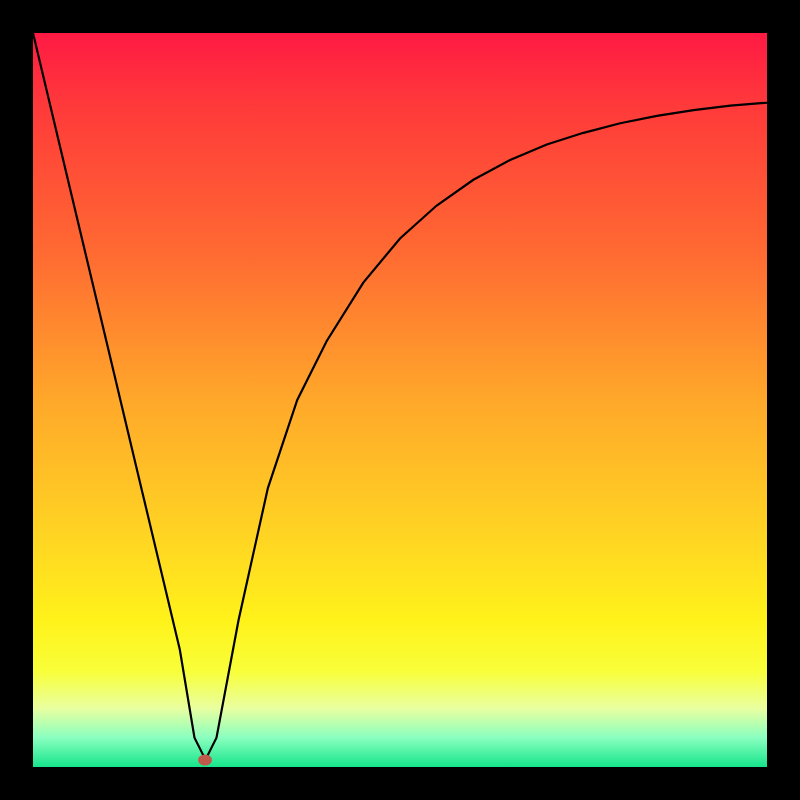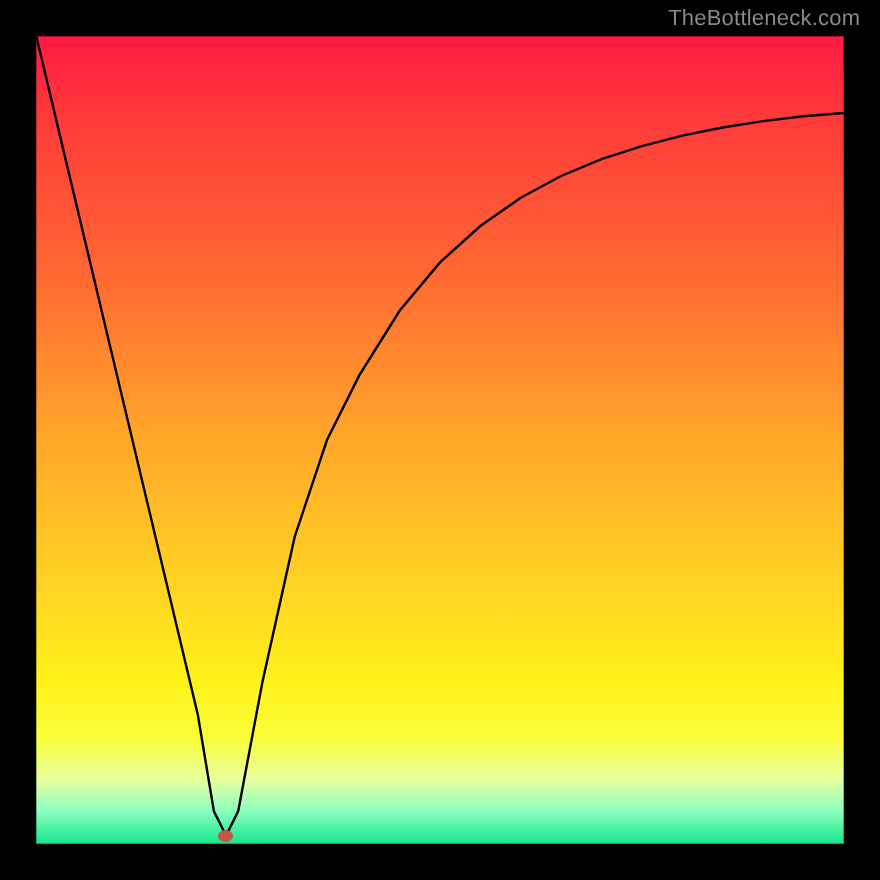--- a/index.html
+++ b/index.html
@@ -68,14 +68,13 @@
 
 <div class="frame">
   <div class="plot-area"></div>
 
   <svg class="curve-layer" viewBox="0 0 734 734" preserveAspectRatio="none">
     <path id="curve-path" d="M0.00 0.00 L36.70 154.14 L73.40 308.28 L110.10 462.42 L146.80 616.56 L161.48 704.64 L172.49 726.66 L183.50 704.64 L205.52 587.20 L234.88 455.08 L264.24 367.00 L293.60 308.28 L330.30 249.56 L367.00 205.52 L403.70 172.49 L440.40 146.80 L477.10 126.98 L513.80 111.57 L550.50 99.82 L587.20 90.28 L623.90 82.94 L660.60 77.07 L697.30 72.67 L734.00 69.73" fill="none" stroke="#000" stroke-width="2.2"></path>
   </svg>
 
   <div id="marker" class="marker" style="left: 205.49px; top: 759.66px; background: rgb(191, 90, 74);"></div>
 
-  <div class="watermark">TheBottleneck.com</div>
 </div>
 
 </body></html>

